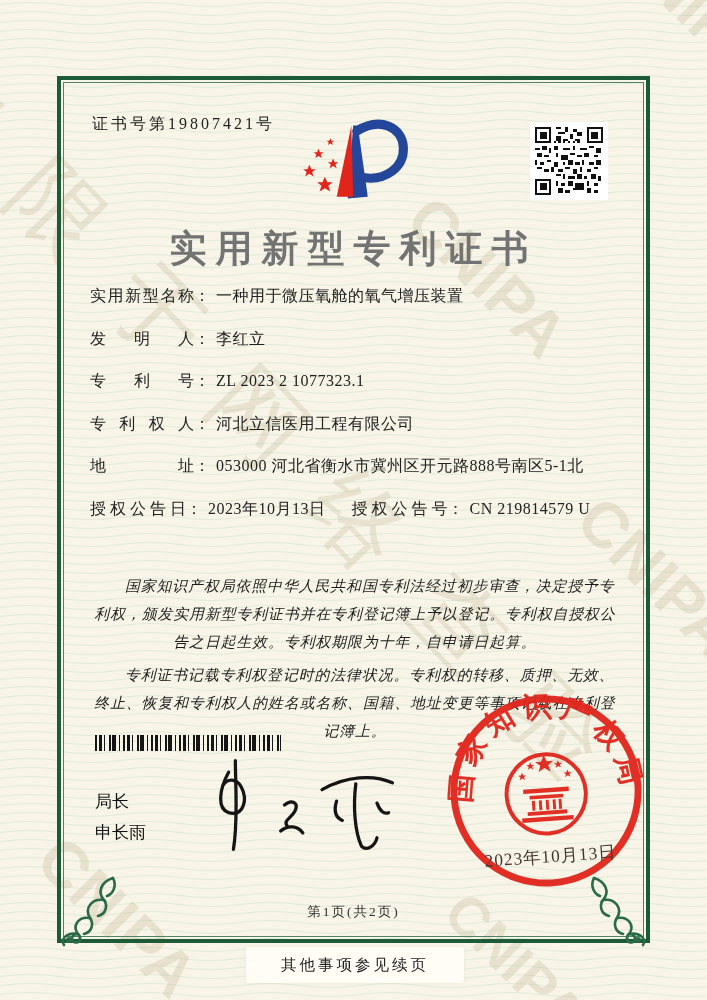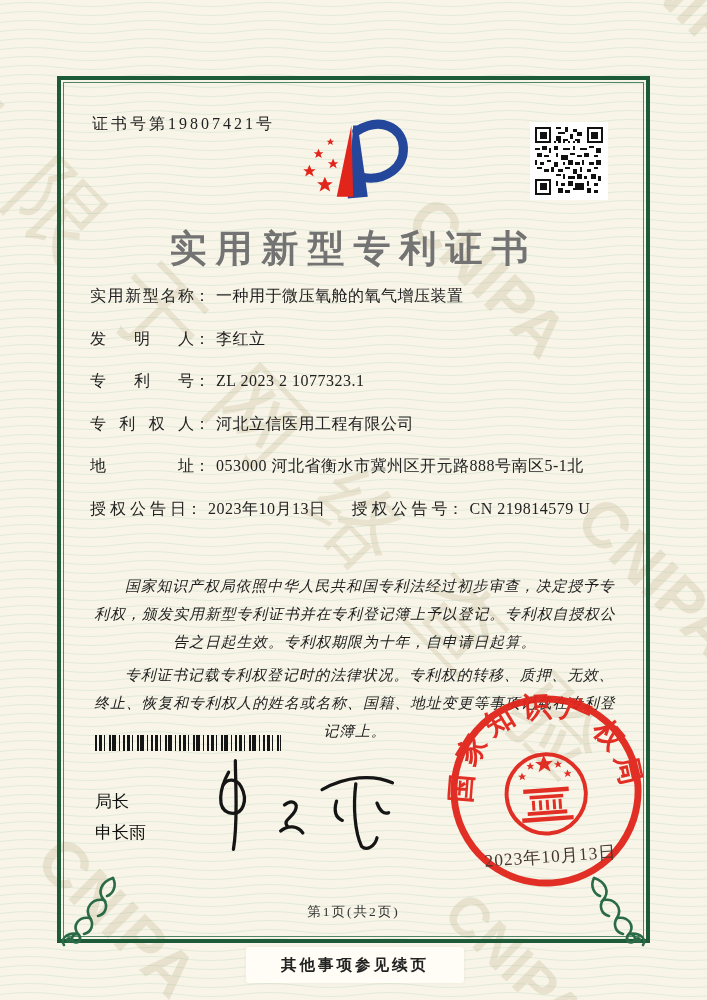--- a/index.html
+++ b/index.html
@@ -41,21 +41,21 @@
       #151515 9px 10px,transparent 10px 14px,#151515 14px 16px,transparent 16px 17px,
       #151515 17px 21px,transparent 21px 24px,#151515 24px 25px,transparent 25px 28px);}
   .signer{position:absolute;left:95px;top:786px;z-index:4;
           font-family:"Liberation Sans","DejaVu Sans",sans-serif;font-size:17px;line-height:31px;color:#111;}
   .signature{position:absolute;left:192px;top:756px;z-index:5;}
   .seal{position:absolute;left:447px;top:692px;z-index:6;transform:rotate(-4deg);opacity:0.95;}
   .page-num{position:absolute;left:0;right:0;top:903px;z-index:4;text-align:center;
             font-size:13.5px;letter-spacing:2px;color:#333;}
   .cont-box{position:absolute;left:246px;top:947px;width:218px;height:36px;z-index:4;
             background:#fffdf6;border-radius:3px;display:flex;align-items:center;justify-content:center;
-            font-size:15.5px;letter-spacing:3px;color:#222;box-shadow:0 0 4px rgba(0,0,0,0.05);font-weight:bold;}
+            font-size:15.5px;letter-spacing:3px;color:#222;box-shadow:0 0 4px rgba(0,0,0,0.05);}
 </style>
 </head>
 <body>
 
 <div class="page">
 
   <svg class="waves" width="707" height="1000">
     <defs>
       <pattern id="wv" width="120" height="9" patternUnits="userSpaceOnUse">
         <path d="M0 4.5 Q 30 0.5 60 4.5 T 120 4.5" fill="none" stroke="#d2e4cf" stroke-width="1"></path>

